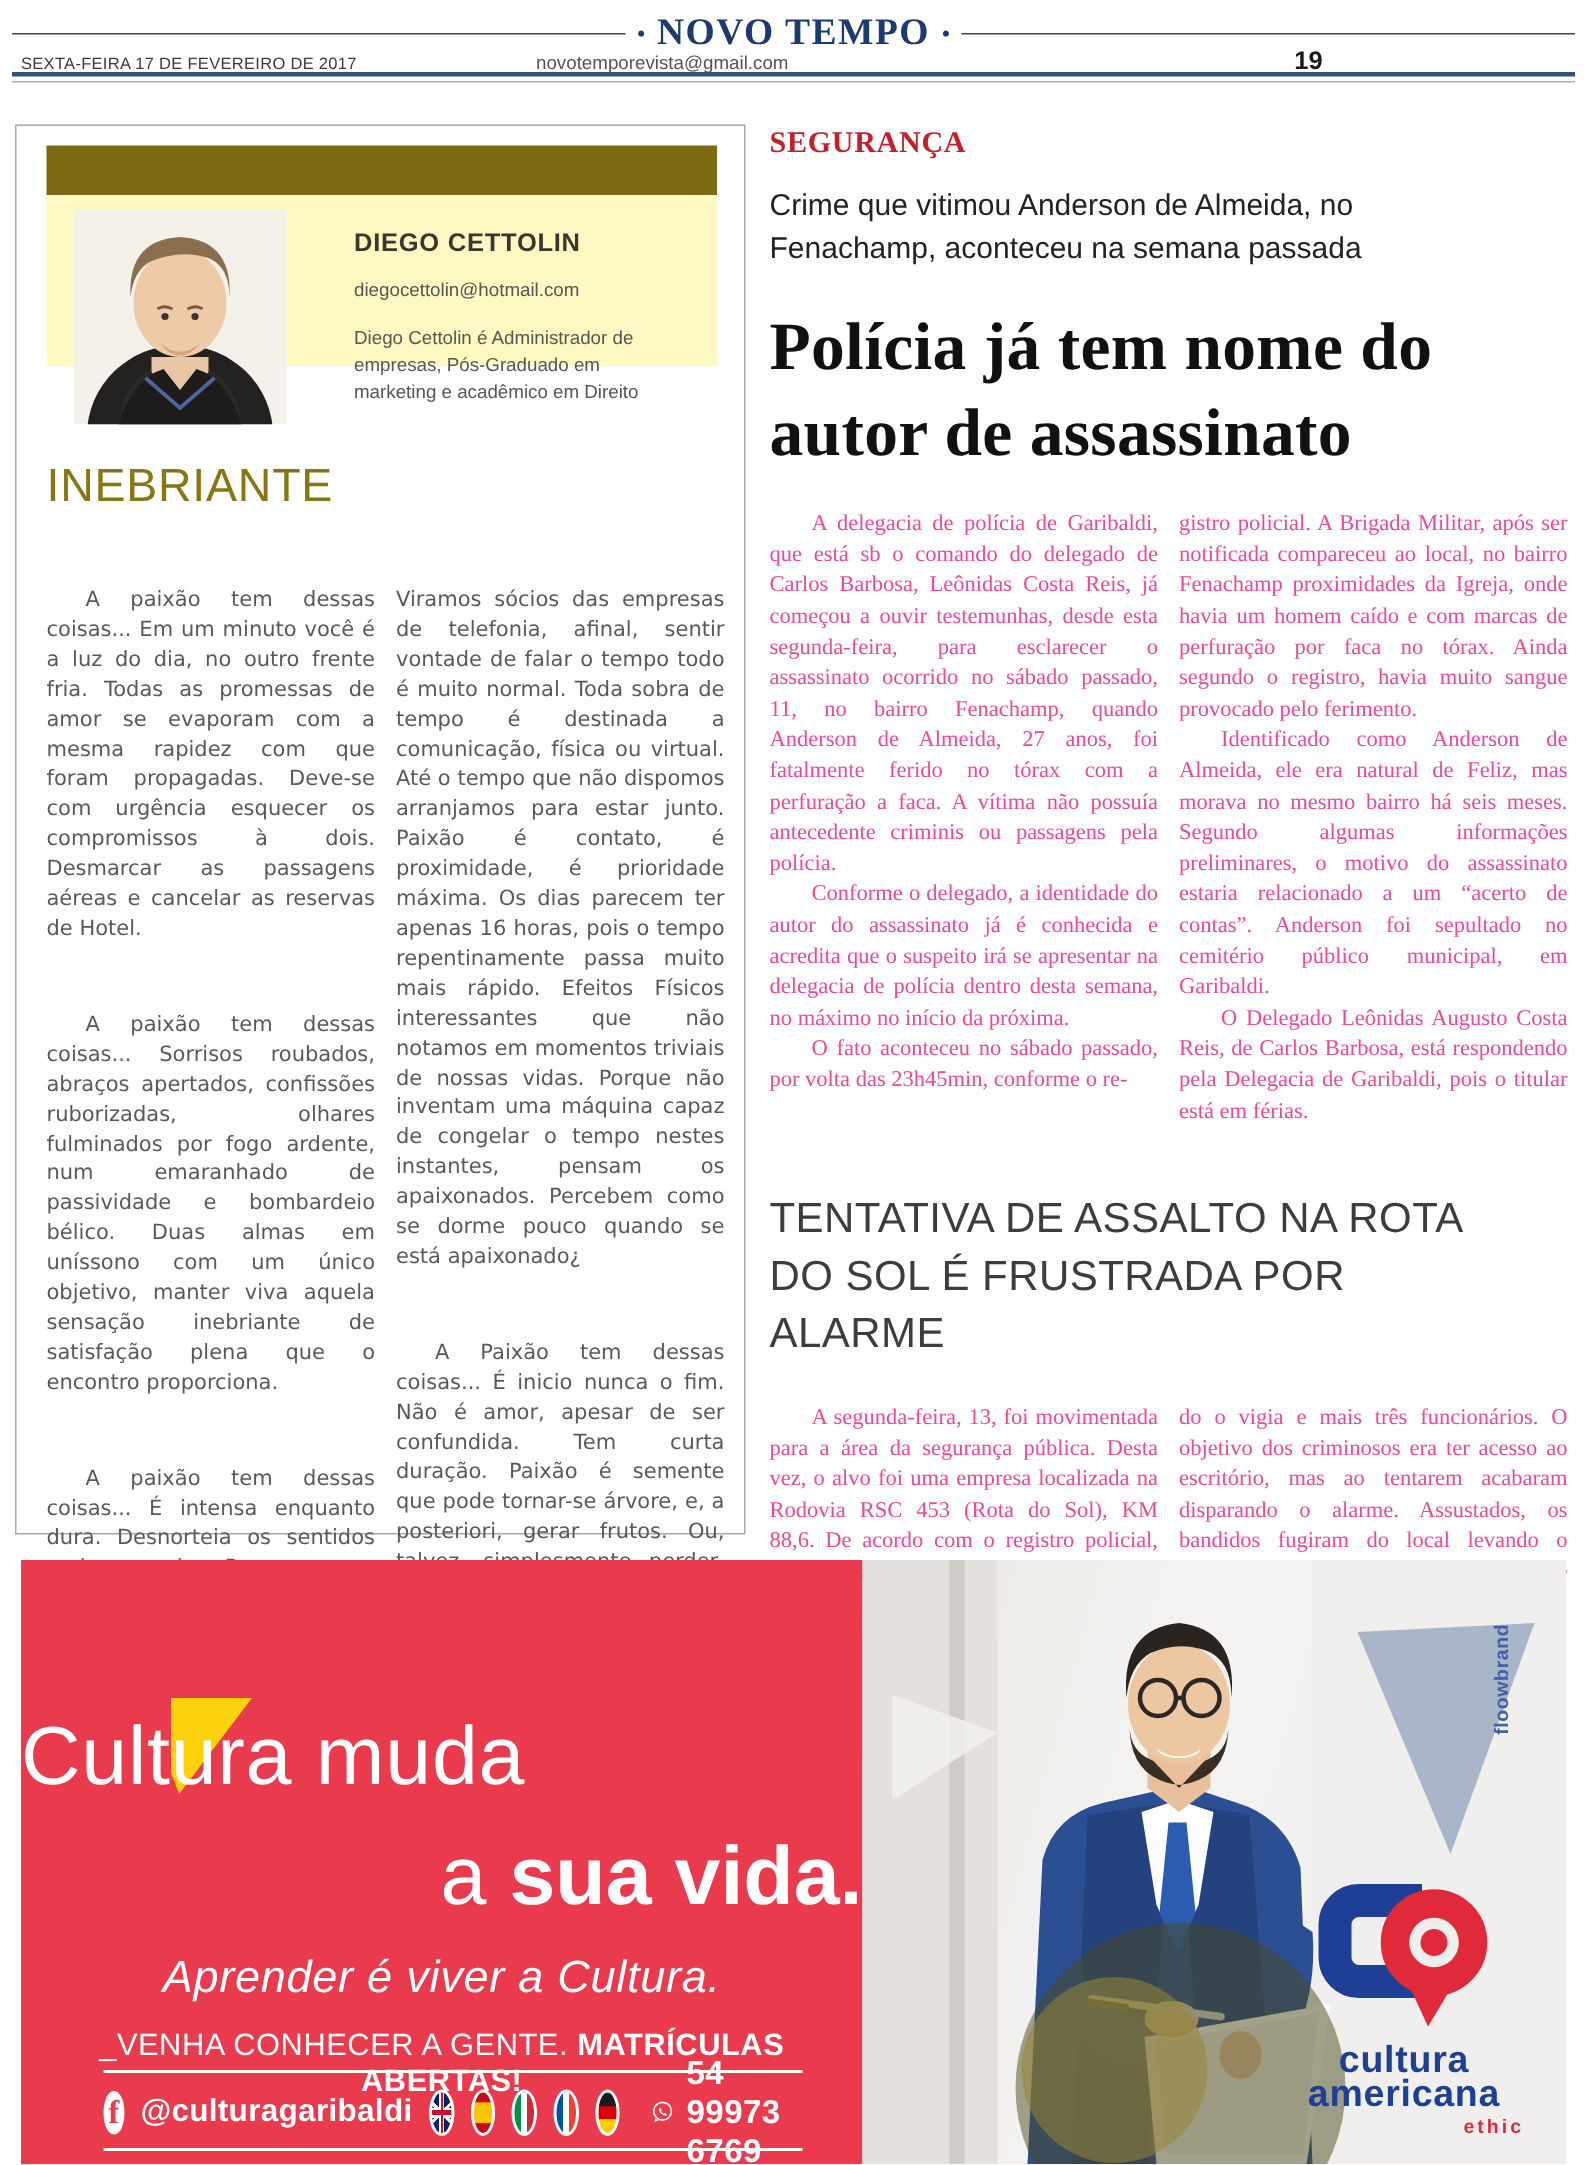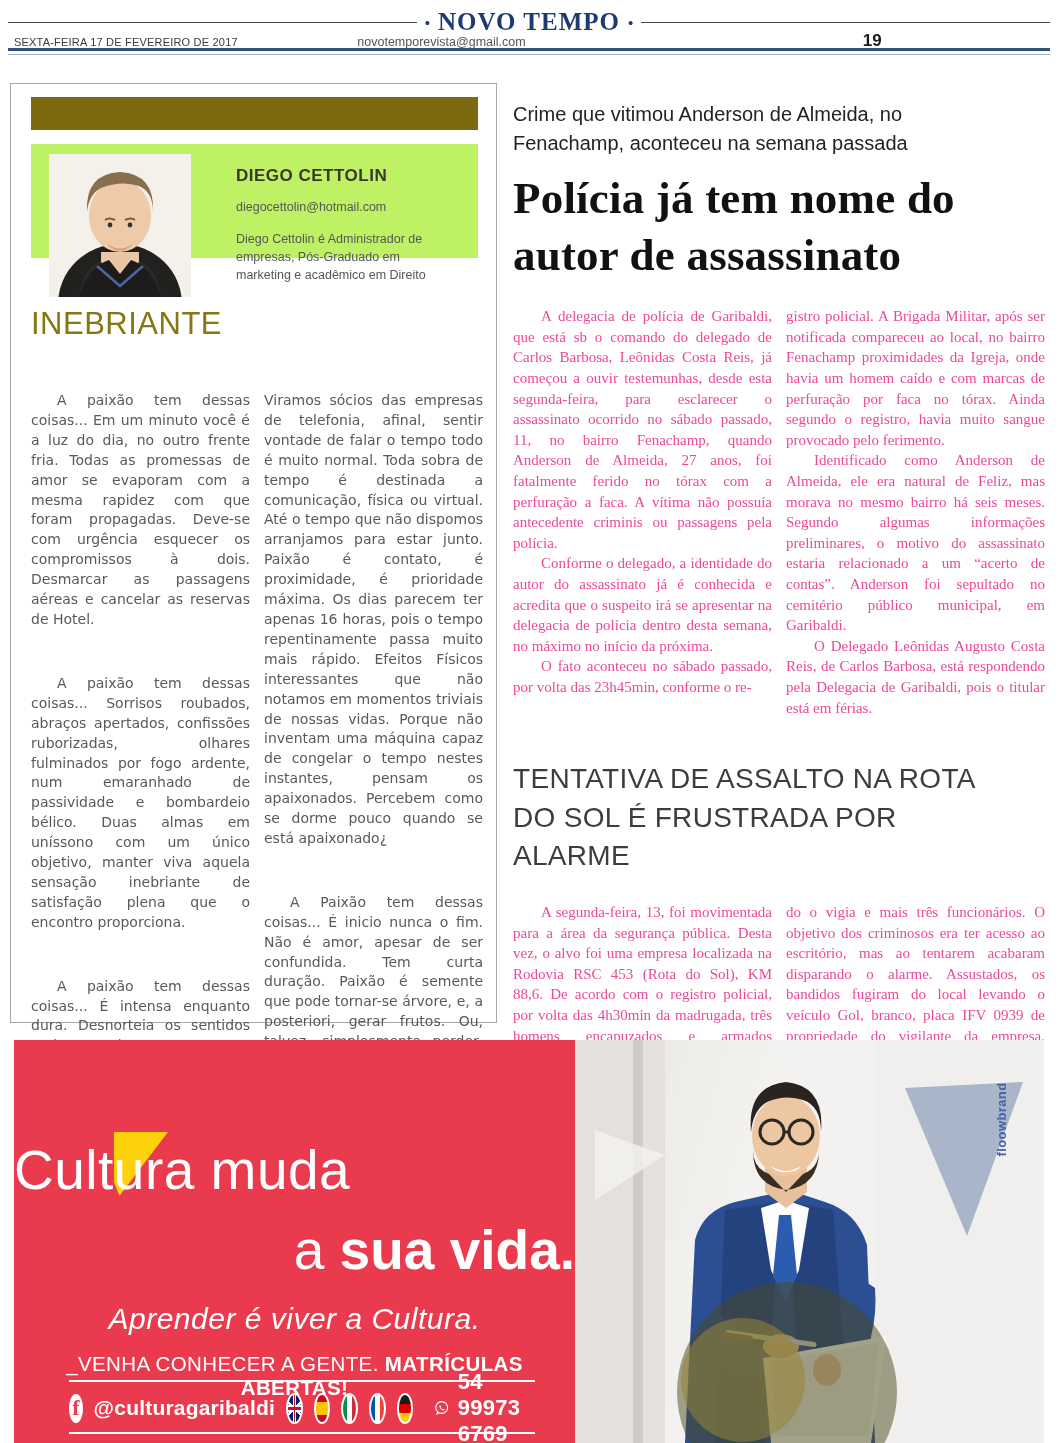--- a/index.html
+++ b/index.html
@@ -17,38 +17,38 @@
   .header-meta { position:absolute; top:31px; left:14px; right:14px; display:flex; align-items:baseline; }
   .header-date { font-size:11px; color:#3a3a3a; letter-spacing:.2px; flex:1; }
   .header-email { font-size:12.5px; color:#555; flex:1; text-align:left; }
   .header-page { font-size:17px; color:#1a1a1a; font-weight:700; flex:1; text-align:center; }
   .header-doublerule { position:absolute; top:48px; left:8px; right:8px; height:7px;
     border-top:3px solid #33527a; border-bottom:1px solid #9db0c2; }
   
   .opinion-box { position:absolute; left:10px; top:83px; width:487px; height:940px;
     border:1px solid #a8a8a8; background:#fff; }
   .author-bar { position:absolute; left:20px; top:13px; width:447px; height:33px; background:#7d6a10; }
-  .author-panel { position:absolute; left:20px; top:60px; width:447px; height:114px; background:#bef264; }
+  .author-panel { position:absolute; left:20px; top:46px; width:447px; height:114px; background:#fef9c3; }
   .author-photo { position:absolute; left:18px; top:10px; width:142px; height:143px; background:#fdfdfb; overflow:hidden; }
   .author-photo svg { display:block; }
   .author-text { position:absolute; left:205px; top:22px; width:230px; }
   .author-name { font-size:17px; font-weight:700; color:#3c362c; letter-spacing:.5px; }
   .author-email { font-size:12.5px; color:#565656; margin-top:14px; }
   .author-bio { font-size:12.5px; color:#565656; margin-top:16px; line-height:1.45; width:215px; }
   .opinion-title { position:absolute; left:20px; top:222px; font-size:31px; color:#867712; letter-spacing:.5px; }
   .opinion-cols { position:absolute; left:20px; top:263px; width:452px; display:flex; gap:14px; }
   .opinion-col { width:219px; font-family:"DejaVu Sans", sans-serif; font-size:14px; line-height:19.9px;
     color:#59595b; text-align:justify; }
   .opinion-col p { text-indent:26px;margin-top:44px; }
   .opinion-col p.noindent { text-indent:0; }
   
   .security { position:absolute; left:513px; top:84px; width:532px; }
   .kicker { font-family:"Liberation Serif", serif; font-weight:700; font-size:20px; color:#c3202c; letter-spacing:.5px; }
   .subhead { margin-top:16px; font-size:20px; color:#232323; line-height:1.45; font-weight:400; width:440px; }
-  .headline { margin-top:12px; font-family:"Liberation Serif", serif; font-weight:700; color:#111;
+  .headline { margin-top:22px; font-family:"Liberation Serif", serif; font-weight:700; color:#111;
     font-size:45px; line-height:1.27; letter-spacing:.2px; width:530px; }
   .article-cols { display:flex; gap:14px; margin-top:22px; }
   .article-col { width:262px; font-family:"Liberation Serif", serif; font-size:15px; line-height:20.6px;
     color:#ec4899; text-align:justify; }
   .article-col p { text-indent:28px; }
   .article-col p.noindent { text-indent:0; }
   .assault-headline { margin-top:42px; font-size:28px; line-height:1.38; font-weight:400; color:#3d3d3d;
     letter-spacing:.3px; width:480px; }
   .assault-cols { display:flex; gap:14px; margin-top:26px; }
   
@@ -151,20 +151,21 @@
       </div>
       <div class="opinion-col">
         <p class="noindent">Viramos sócios das empresas de telefonia, afinal, sentir vontade de falar o tempo todo é muito normal. Toda sobra de tempo é destinada a comunicação, física ou virtual. Até o tempo que não dispomos arranjamos para estar junto. Paixão é contato, é proximidade, é prioridade máxima. Os dias parecem ter apenas 16 horas, pois o tempo repentinamente passa muito mais rápido. Efeitos Físicos interessantes que não notamos em momentos triviais de nossas vidas. Porque não inventam uma máquina capaz de congelar o tempo nestes instantes, pensam os apaixonados. Percebem como se dorme pouco quando se está apaixonado¿</p>
         <p>A Paixão tem dessas coisas... É inicio nunca o fim. Não é amor, apesar de ser confundida. Tem curta duração. Paixão é semente que pode tornar-se árvore, e, a posteriori, gerar frutos. Ou, talvez, simplesmente perder-se, não vingar, evaporar com a mesma rapidez que adentrou nosso coração e nos tirou do prumo. Paixão é satisfação imediata, nunca futura. O futuro pertence ao Amor.</p>
         <p>A paixão tem dessas coisas...</p>
       </div>
     </div>
   </div>
 
   <div class="security">
+    <div class="kicker">SEGURANÇA</div>
     <div class="subhead">Crime que vitimou Anderson de Almeida, no Fenachamp, aconteceu na semana passada</div>
     <div class="headline">Polícia já tem nome do autor de assassinato</div>
     <div class="article-cols">
       <div class="article-col">
         <p>A delegacia de polícia de Garibaldi, que está sb o comando do delegado de Carlos Barbosa, Leônidas Costa Reis, já começou a ouvir testemunhas, desde esta segunda-feira, para esclarecer o assassinato ocorrido no sábado passado, 11, no bairro Fenachamp, quando Anderson de Almeida, 27 anos, foi fatalmente ferido no tórax com a perfuração a faca. A vítima não possuía antecedente criminis ou passagens pela polícia.</p>
         <p>Conforme o delegado, a identidade do autor do assassinato já é conhecida e acredita que o suspeito irá se apresentar na delegacia de polícia dentro desta semana, no máximo no início da próxima.</p>
         <p>O fato aconteceu no sábado passado, por volta das 23h45min, conforme o re-</p>
       </div>
       <div class="article-col">
         <p class="noindent">gistro policial. A Brigada Militar, após ser notificada compareceu ao local, no bairro Fenachamp proximidades da Igreja, onde havia um homem caído e com marcas de perfuração por faca no tórax. Ainda segundo o registro, havia muito sangue provocado pelo ferimento.</p>
@@ -242,16 +243,29 @@
           <ellipse cx="206" cy="306" rx="18" ry="12" fill="#e8c19c"></ellipse>
           <ellipse cx="252" cy="330" rx="14" ry="16" fill="#e8c19c"></ellipse>
           <rect x="150" y="296" width="92" height="5" rx="2.5" transform="rotate(8 196 298)" fill="#d8d5d0"></rect>
           <rect x="148" y="294" width="30" height="5" rx="2.5" transform="rotate(8 163 296)" fill="#555"></rect>
         </g>
 
         <circle cx="168" cy="340" r="62" fill="#e6c050" opacity=".55"></circle>
         <circle cx="212" cy="352" r="110" fill="#4a4a1e" opacity=".5"></circle>
       </svg>
       <div class="floowbrand">floowbrand</div>
+      <div class="ca-logo">
+        <svg width="128" height="102" viewBox="0 0 128 102">
+          <path d="M76 12 H34 a16 16 0 0 0 -16 16 v22 a16 16 0 0 0 16 16 h42" fill="none" stroke="#1e3f96" stroke-width="22" stroke-linejoin="round"></path>
+          <circle cx="84" cy="40" r="26" fill="none" stroke="#e0293a" stroke-width="19"></circle>
+          <circle cx="84" cy="40" r="9" fill="#e0293a"></circle>
+          <polygon points="68,70 98,66 80,96" fill="#e0293a"></polygon>
+        </svg>
+        <div class="ca-words">
+          <div>cultura</div>
+          <div>americana</div>
+        </div>
+        <div class="ca-sub">ethic</div>
+      </div>
     </div>
   </div>
 
 </div>
 
 </body></html>

